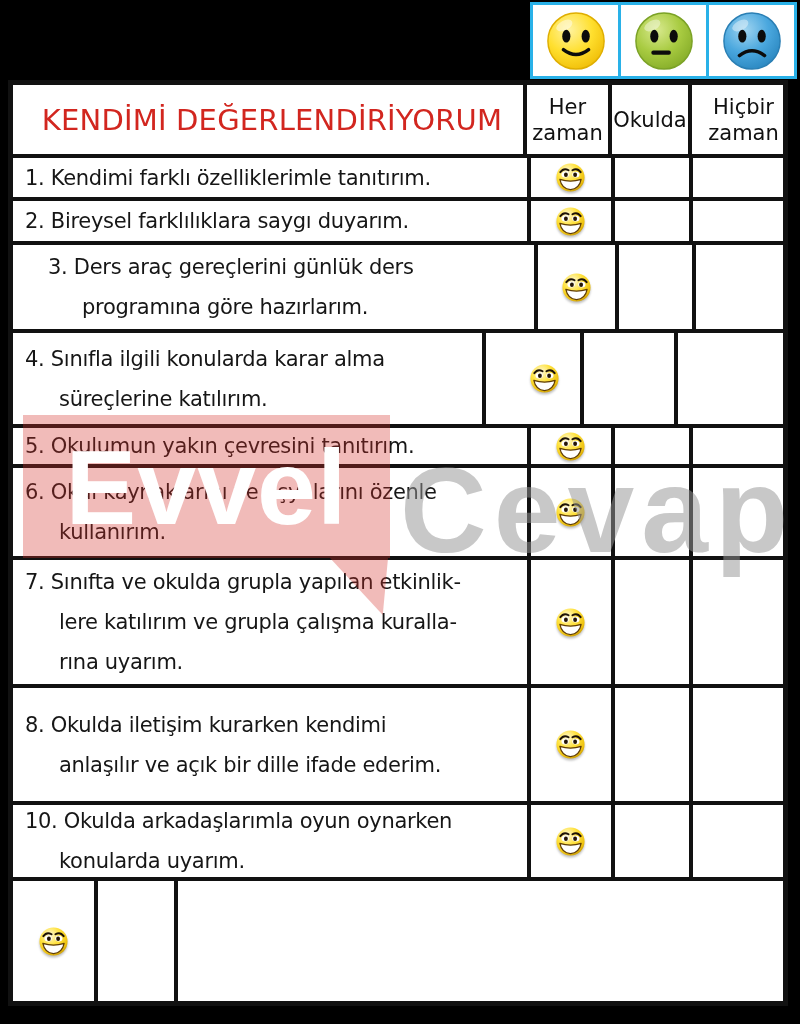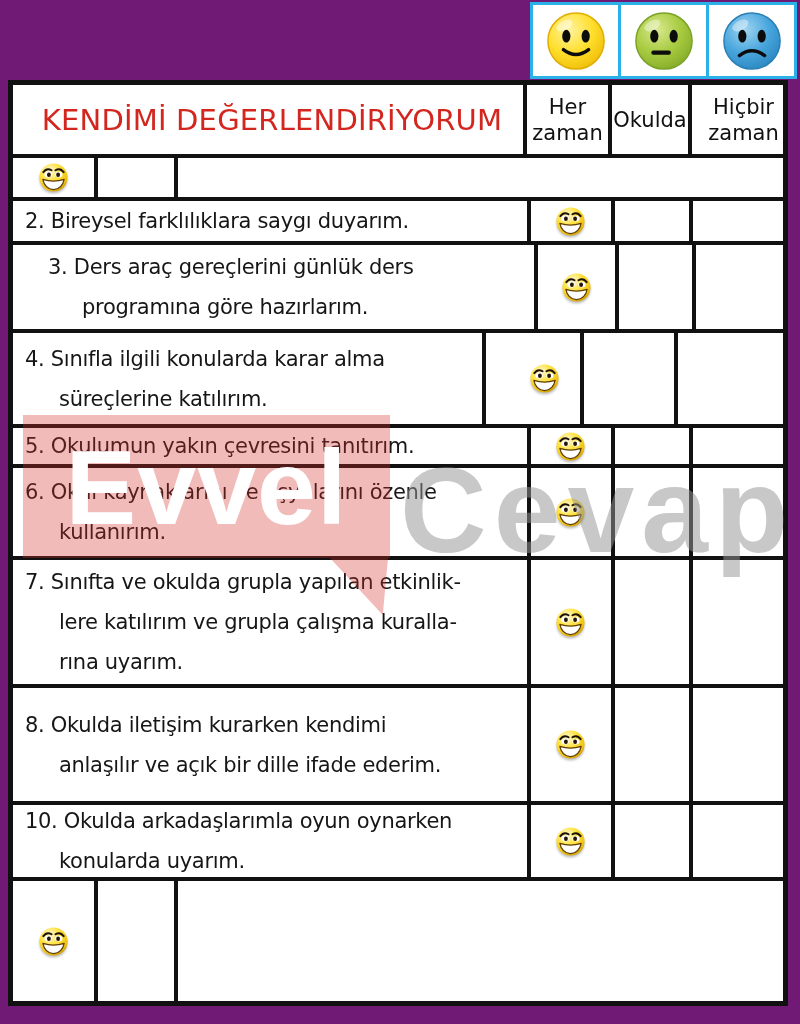--- a/index.html
+++ b/index.html
@@ -1,17 +1,17 @@
 <!DOCTYPE html>
 <html style="--title-red: #d2261f; --line-black: #111111; --wm-red: rgba(214,48,44,0.33); --wm-gray: rgba(150,150,150,0.52); --legend-border: #29b1e8;"><head>
 <meta charset="utf-8">
 <style>
   html,body { margin:0; padding:0; background:#ffffff; }
   .page {
-    position:relative; width:800px; height:1024px; background:#701a75;
+    position:relative; width:800px; height:1024px; background:#000000;
     font-family:"DejaVu Sans", sans-serif; overflow:hidden;
   }
 
   
   .legend { position:absolute; left:530px; top:2px; display:flex; z-index:1; }
   .legend-box {
     width:91px; height:77px; box-sizing:border-box; background:#fff;
     border:3px solid var(--legend-border,#29b1e8);
     display:flex; align-items:center; justify-content:center;
   }
@@ -159,20 +159,23 @@
 
   <div class="tbl">
     <div class="row header-row">
       <div class="cell stmt title-cell">KENDİMİ DEĞERLENDİRİYORUM</div>
       <div class="cell c1 colhead">Her zaman</div>
       <div class="cell c2 colhead">Okulda</div>
       <div class="cell c3 colhead">Hiçbir zaman</div>
     </div>
     <div id="rows">
         <div class="row" style="height: 43px;">
+    <div class="cell stmt">
+            <div class="line">1. Kendimi farklı özelliklerimle tanıtırım.</div>
+          </div>
     <div class="cell c1 ans">
             <svg class="grin" viewBox="0 0 64 64">
               <use href="#sym-grin"></use>
             </svg>
           </div>
     <div class="cell c2 ans"></div>
     <div class="cell c3 ans"></div>
   </div>
         <div class="row" style="height: 44px;">
     <div class="cell stmt">

